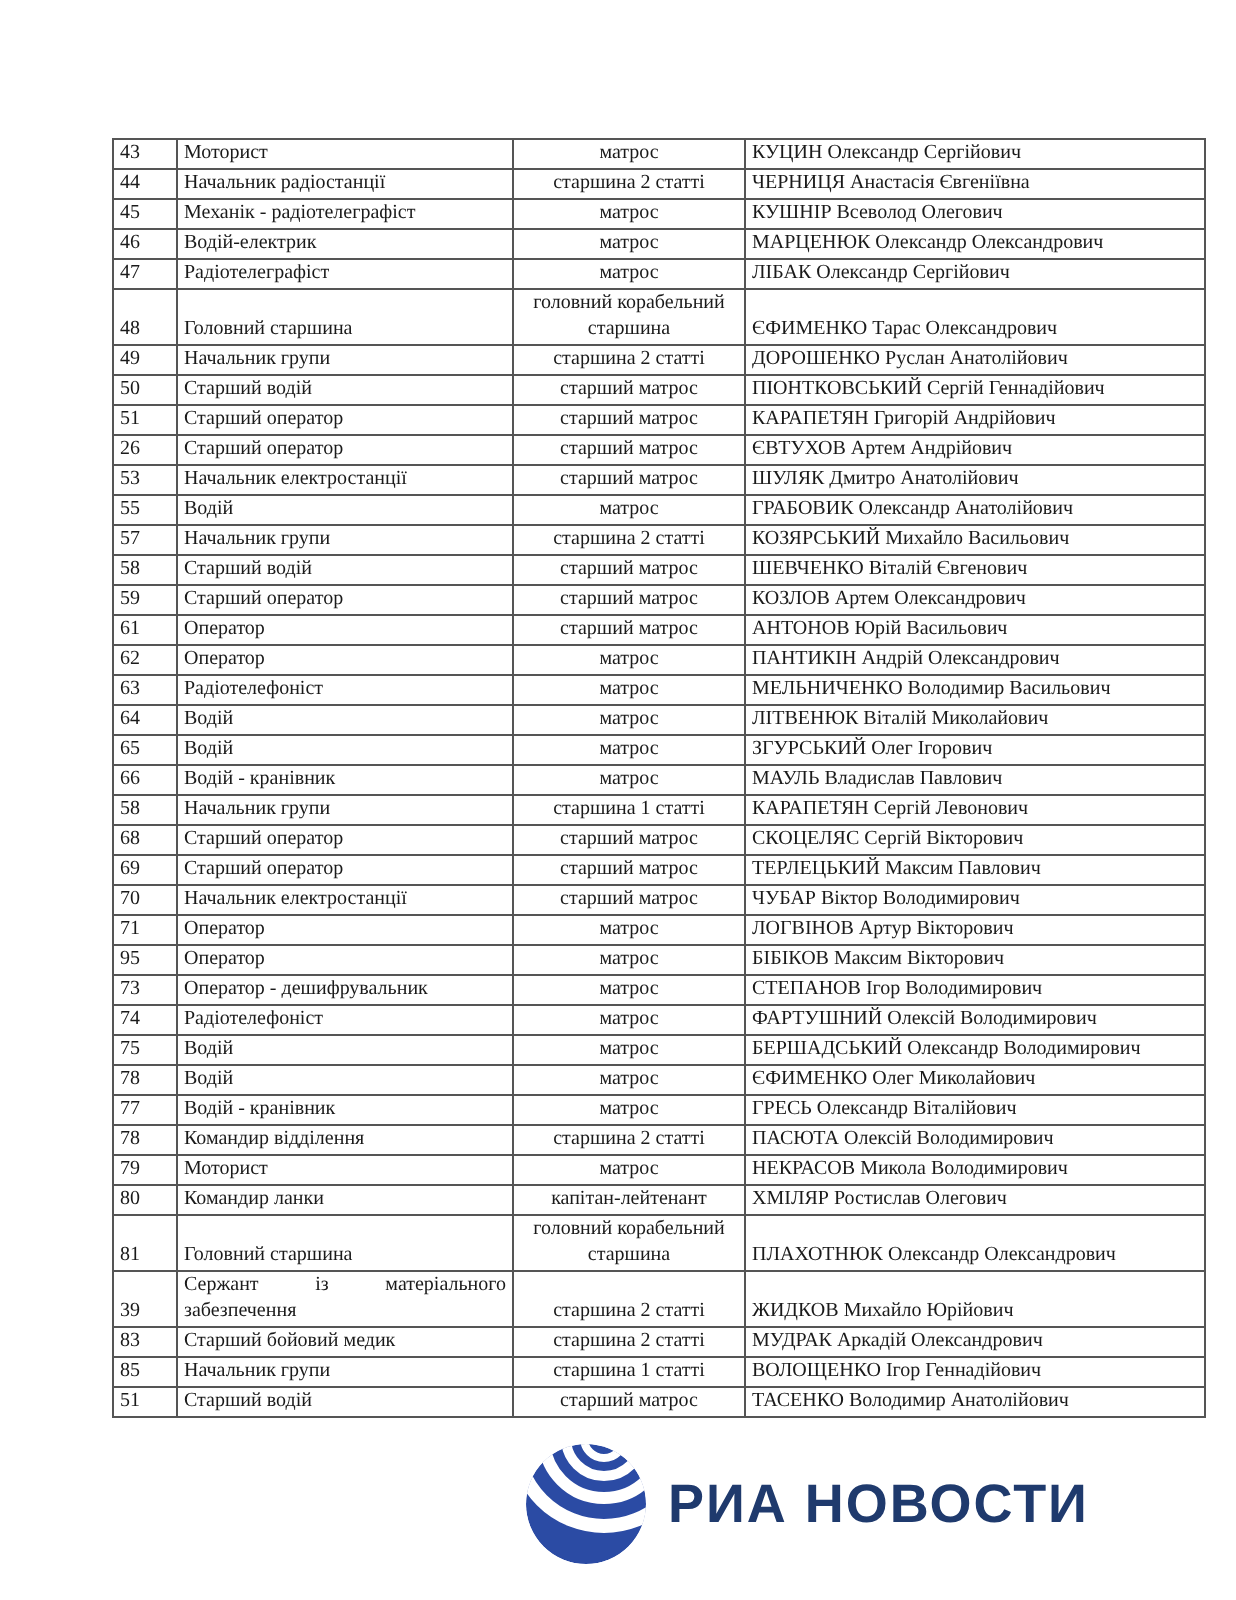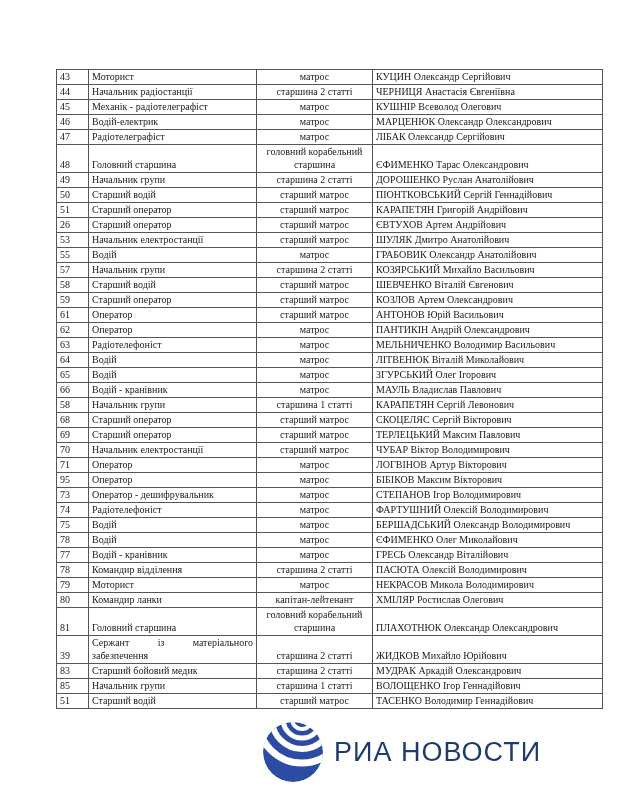--- a/index.html
+++ b/index.html
@@ -62,21 +62,21 @@
     align-items: center;
     gap: 11px;
   }
   .globe {
     width: 60px;
     height: 60px;
     flex: 0 0 auto;
   }
   .logo-text {
     font-family: "Liberation Sans", sans-serif;
-    font-weight: normal;
+    font-weight: bold;
     font-size: 27px;
     letter-spacing: 1px;
     white-space: nowrap;
   }
 </style>
 </head>
 <body>
 
 <div class="page">
 
@@ -319,21 +319,21 @@
         <tr>
           <td class="col-num">85</td>
           <td class="col-pos">Начальник групи</td>
           <td class="col-rank">старшина 1 статті</td>
           <td class="col-name">ВОЛОЩЕНКО Ігор Геннадійович</td>
         </tr>
         <tr>
           <td class="col-num">51</td>
           <td class="col-pos">Старший водій</td>
           <td class="col-rank">старший матрос</td>
-          <td class="col-name">ТАСЕНКО Володимир Геннадійович</td>
+          <td class="col-name">ТАСЕНКО Володимир Анатолійович</td>
         </tr>
       </tbody>
   </table>
 
   <div class="footer-logo">
     <svg class="globe" viewBox="0 0 60 60" aria-hidden="true">
       <defs>
         <clipPath id="globeClip">
             <circle cx="30" cy="30" r="30"></circle>
           </clipPath>

